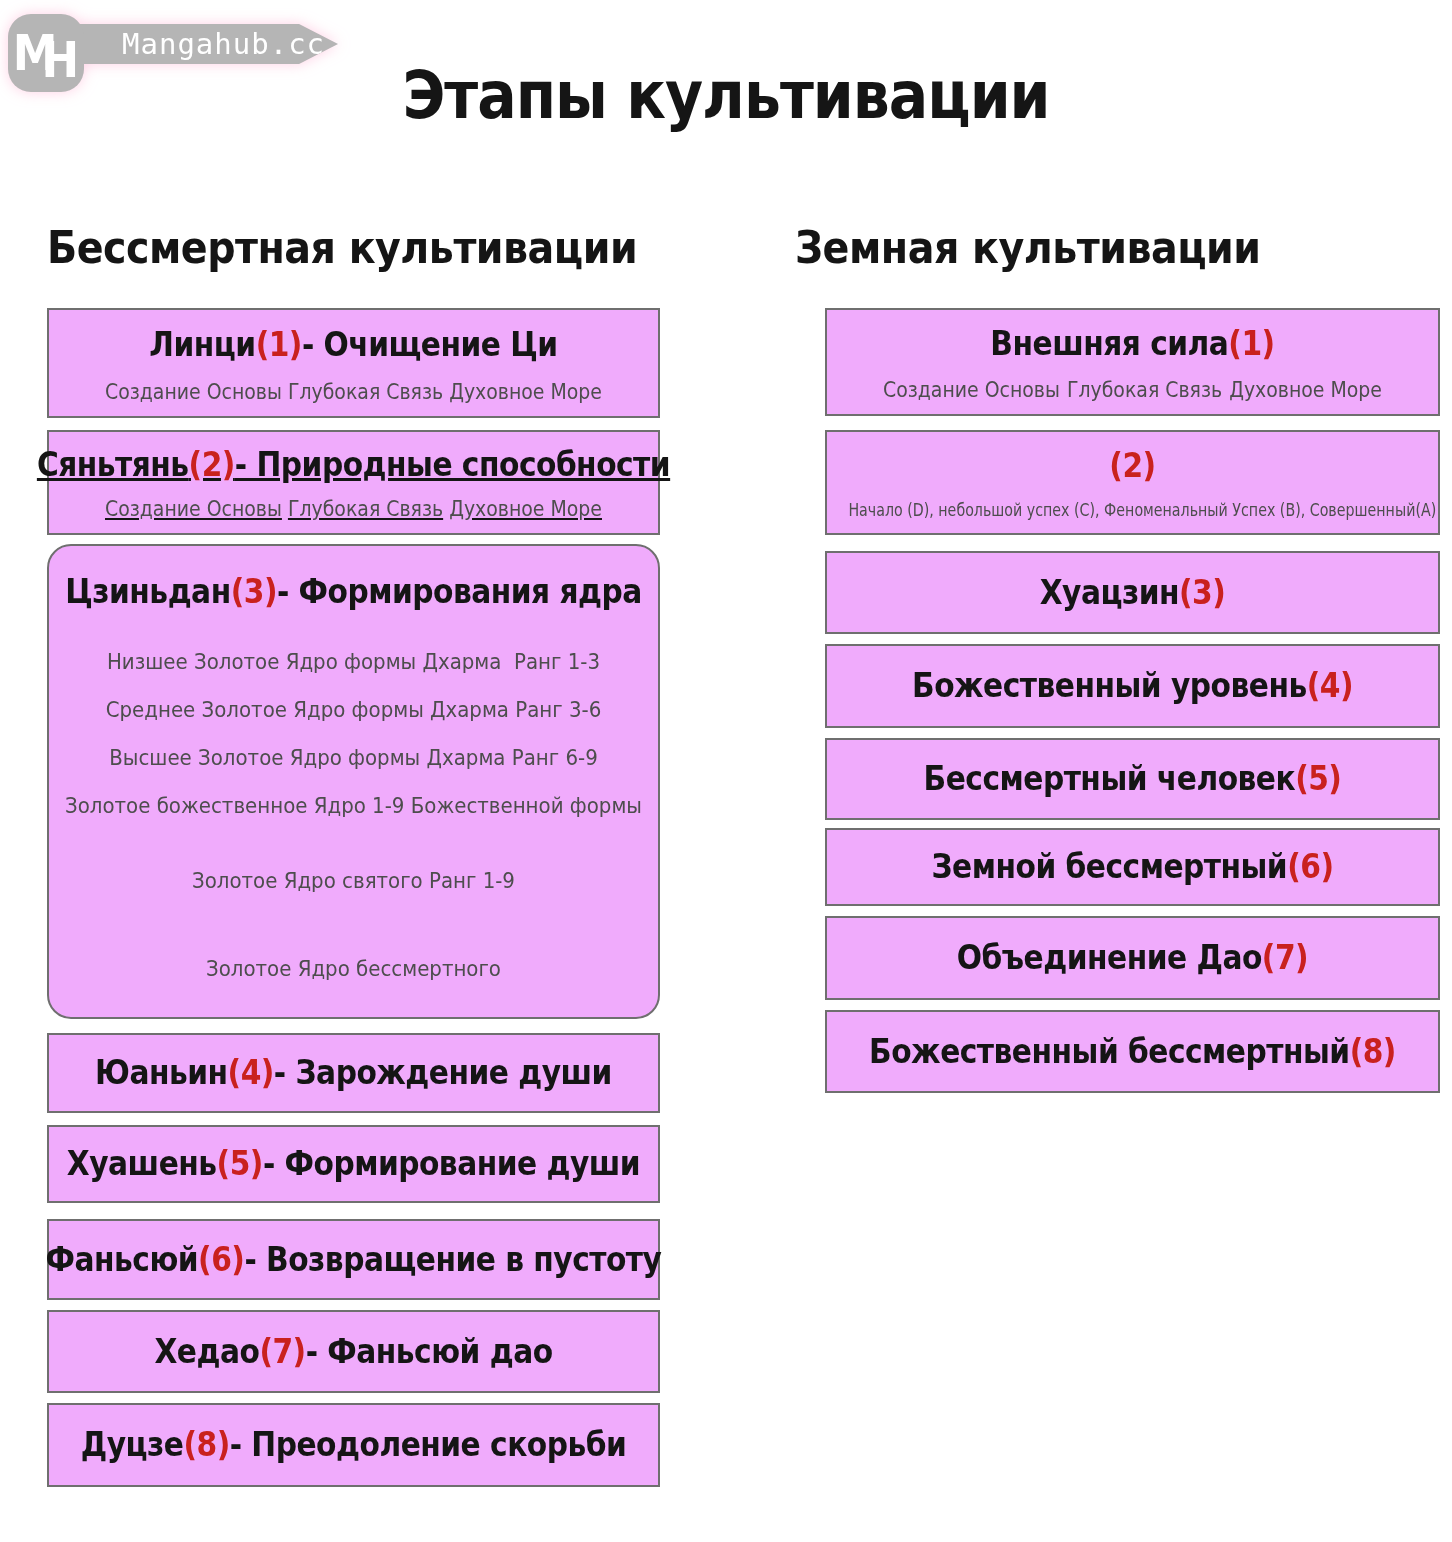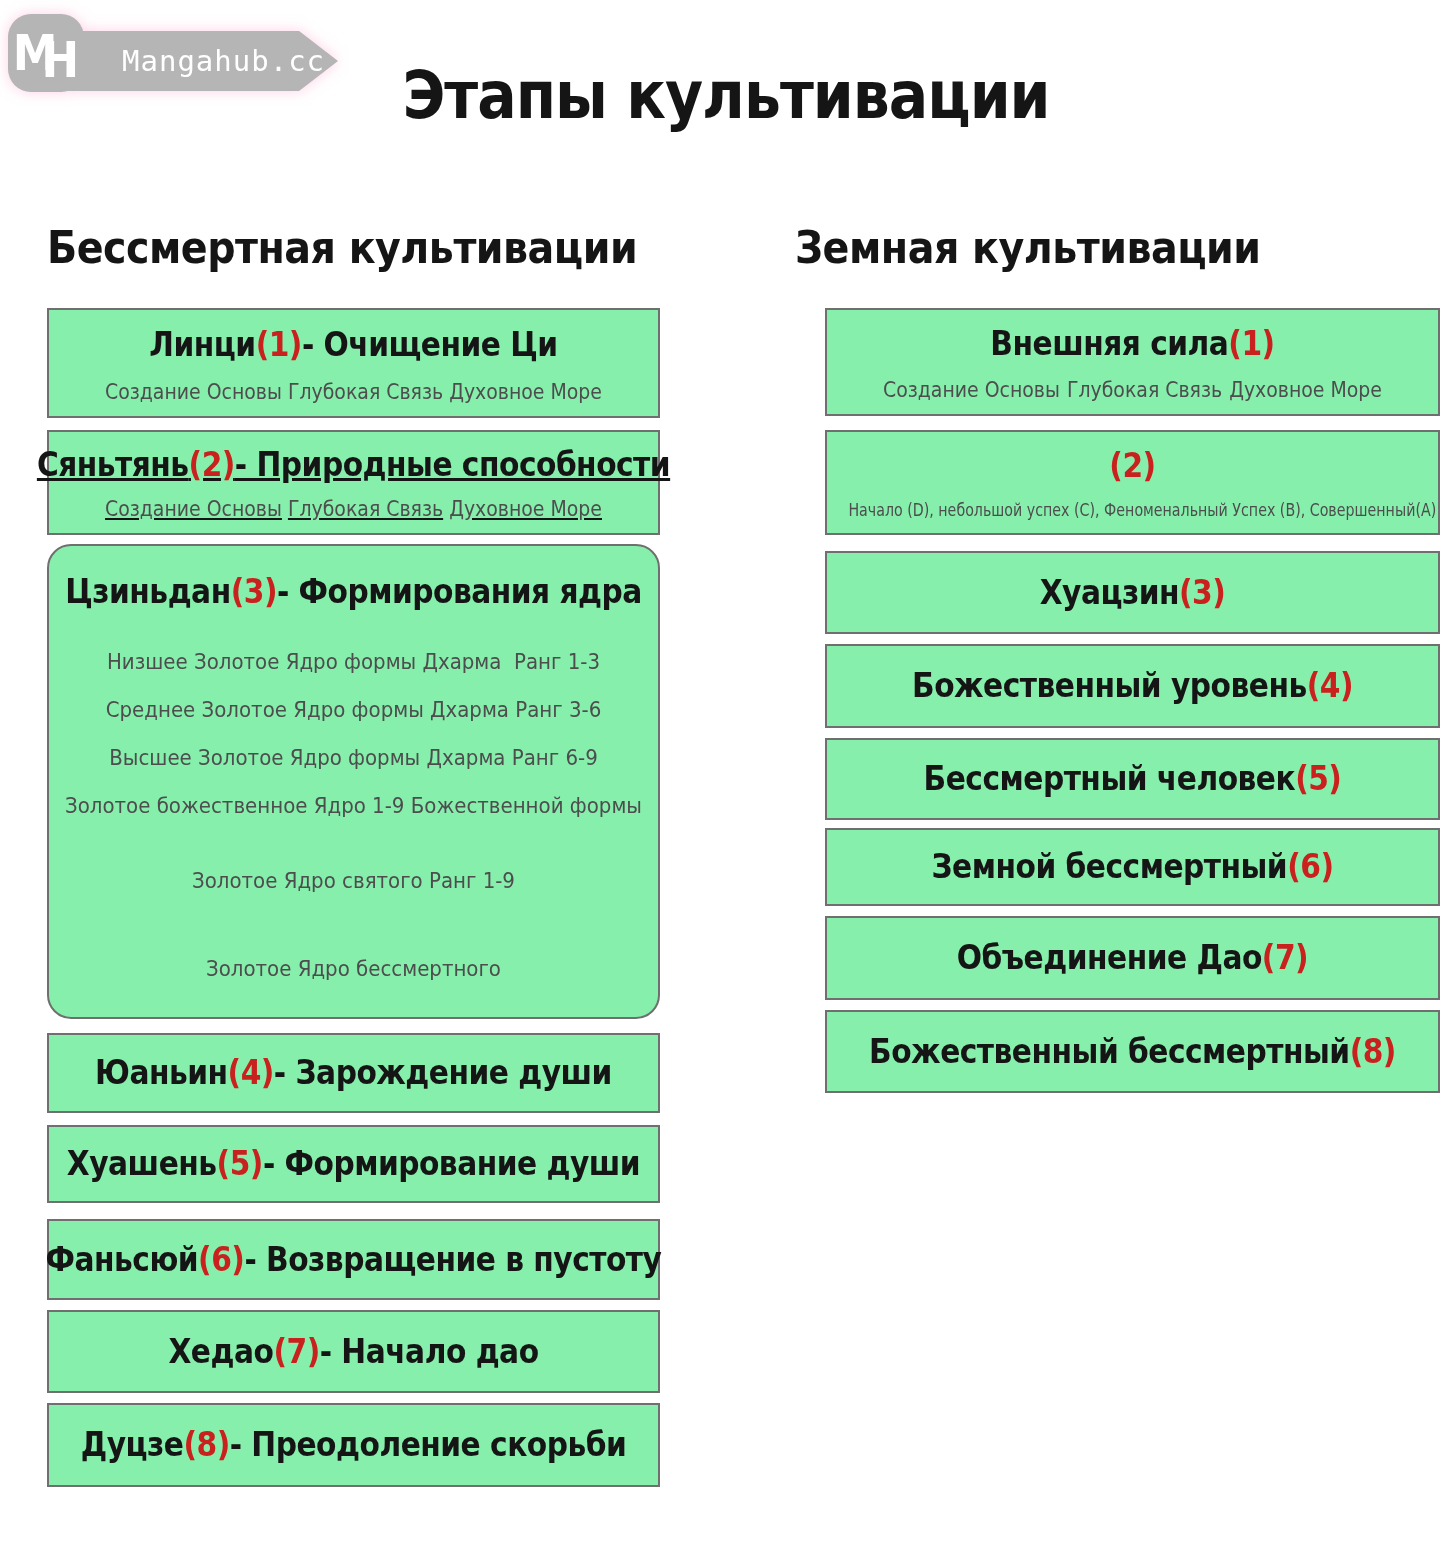--- a/index.html
+++ b/index.html
@@ -21,21 +21,21 @@
     color:var(--ink);
     overflow:hidden;
   }
 
   
   .logo{
     position:absolute;left:8px;top:6px;width:340px;height:90px;
     filter:drop-shadow(0 0 7px rgba(255,185,215,.65));
   }
   .logo-banner{
-    position:absolute;left:52px;top:25px;width:278px;height:60px;
+    position:absolute;left:52px;top:18px;width:278px;height:40px;
     background:var(--logo-gray);
     clip-path:polygon(0 0,86% 0,100% 50%,86% 100%,0 100%);
     display:flex;align-items:center;
     padding-left:62px;
     font-family:var(--font-mono);
     font-size:29px;color:#ffffff;letter-spacing:1px;
   }
   .logo-square{
     position:absolute;left:0;top:8px;width:76px;height:78px;
     background:var(--logo-gray);border-radius:23px;
@@ -59,21 +59,21 @@
   .col-header.left{left:47px;width:613px;}
   .col-header.right{left:795px;width:615px;}
 
   
   .column{position:absolute;top:308px;display:flex;flex-direction:column;}
   .column.left{left:47px;width:613px;}
   .column.right{left:825px;width:615px;}
 
   .box{
     position:relative;width:100%;
-    background:#86efac;
+    background:#f0abfc;
     border:2px solid var(--border);
     display:flex;flex-direction:column;
     align-items:center;justify-content:center;
   }
   .box-main{
     display:flex;align-items:center;justify-content:center;
     font-size:33px;font-weight:700;letter-spacing:-0.5px;
     white-space:nowrap;line-height:44px;
   }
   .box-main .num{color:var(--accent);}
@@ -179,21 +179,21 @@
     <div class="box-main">
           <span class="pre">Фаньсюй</span>
           <span class="num">(6)</span>
           <span class="post"> - Возвращение в пустоту</span>
         </div>
   </div>
       <div class="box" style="height: 83px; margin-bottom: 10px;">
     <div class="box-main">
           <span class="pre">Хедао</span>
           <span class="num">(7)</span>
-          <span class="post"> - Начало дао</span>
+          <span class="post"> - Фаньсюй дао</span>
         </div>
   </div>
       <div class="box" style="height: 84px; margin-bottom: 0px;">
     <div class="box-main">
           <span class="pre">Дуцзе</span>
           <span class="num">(8)</span>
           <span class="post"> - Преодоление скорьби</span>
         </div>
   </div>
     </div>

